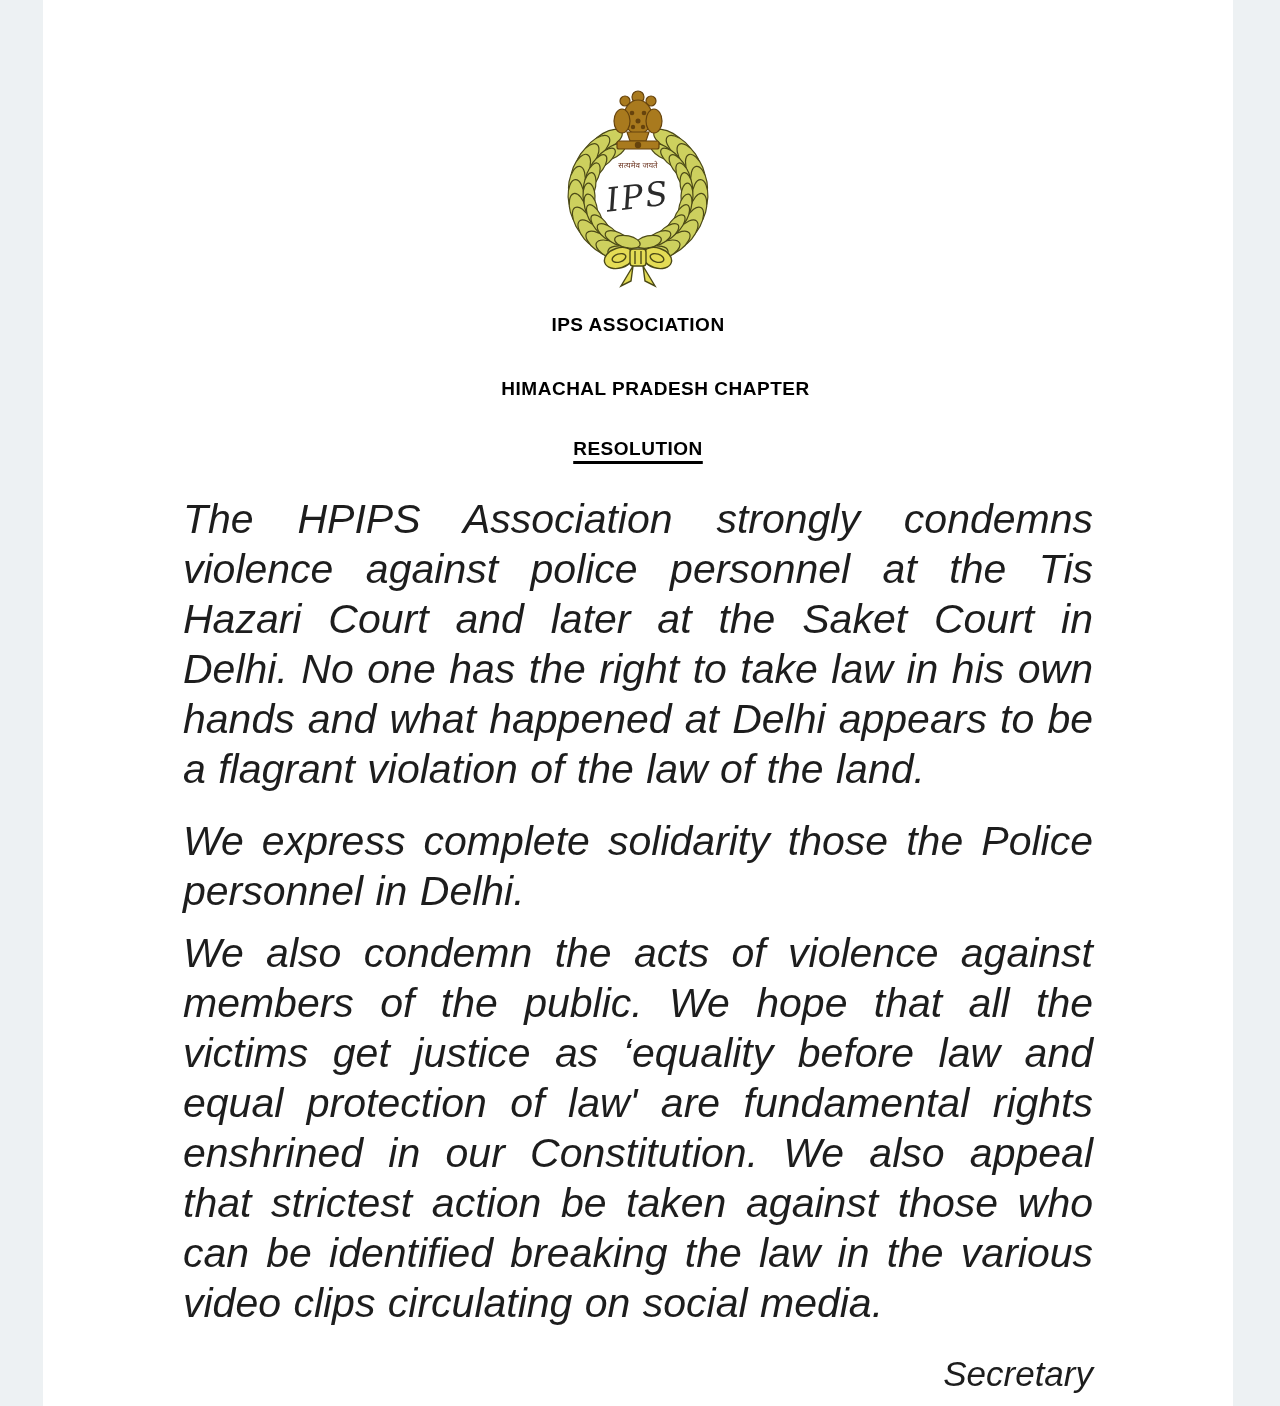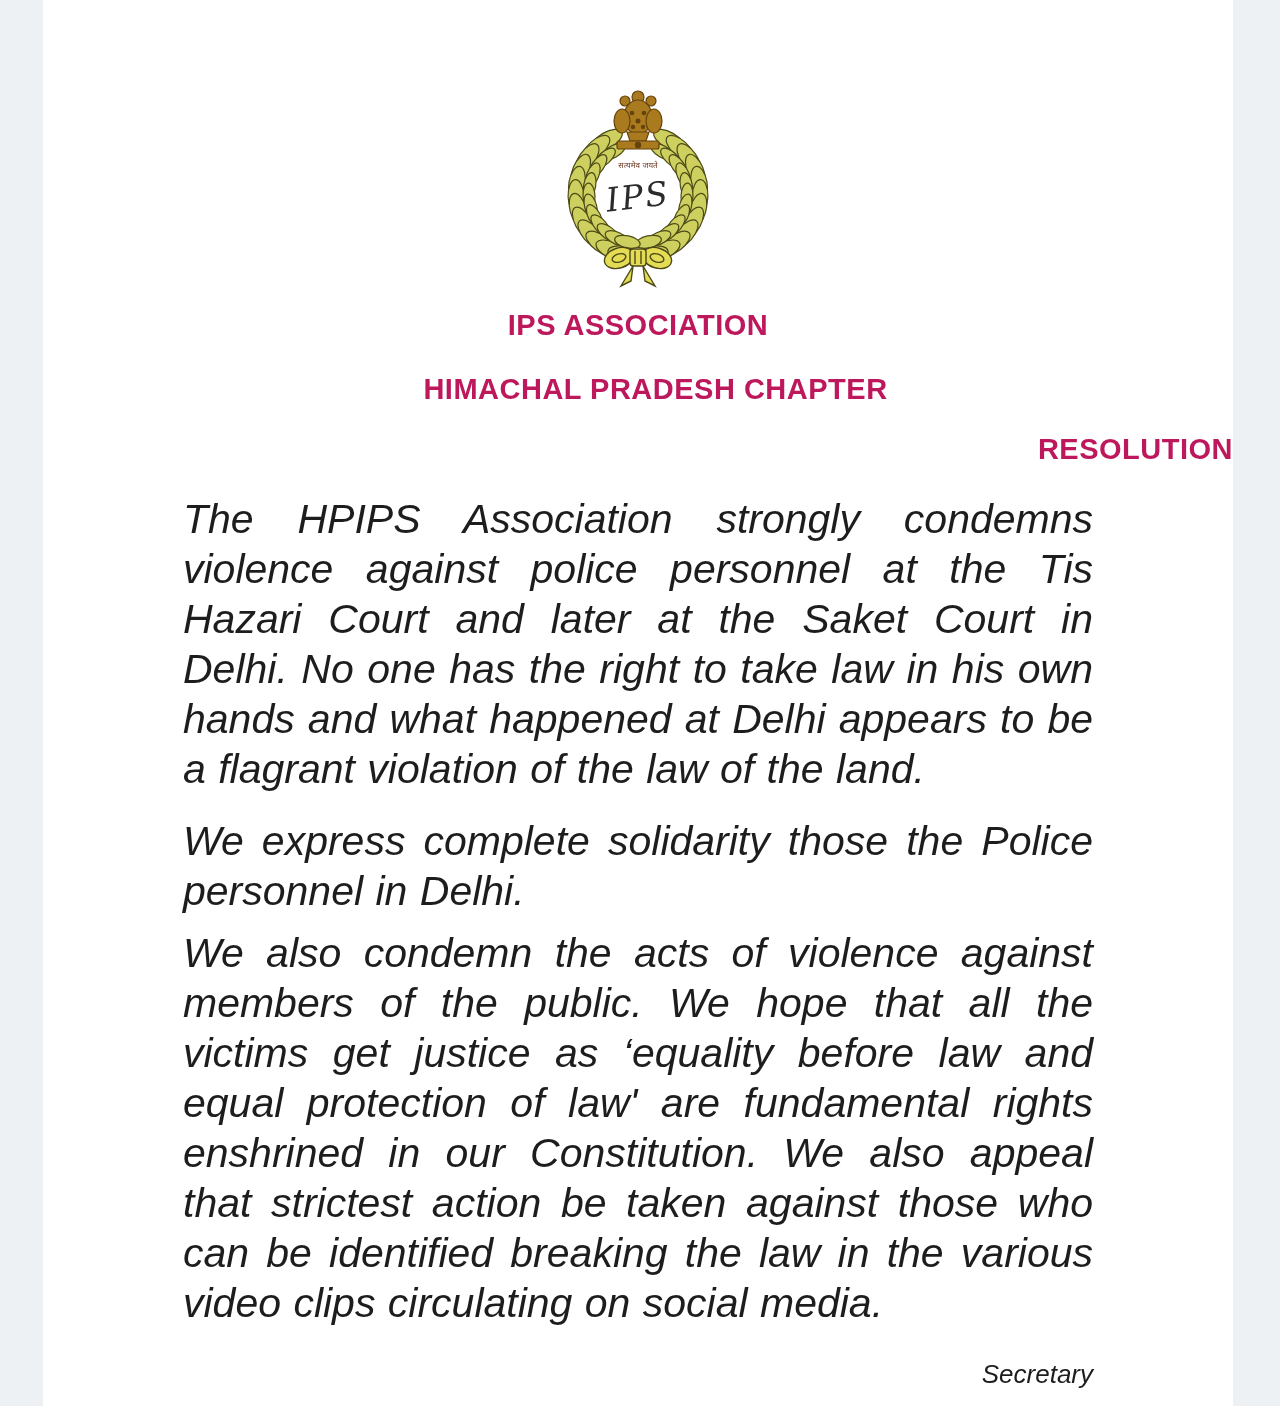--- a/index.html
+++ b/index.html
@@ -33,32 +33,32 @@
     font-family: "DejaVu Serif", serif;
     font-style: italic;
     font-size: 33px;
     letter-spacing: 2px;
     fill: #2b2b2b;
   }
 
   .title, .subtitle, .section-heading {
     text-align: center;
     font-weight: bold;
-    font-size: 29px;
+    font-size: 19px;
     line-height: 34px;
-    color: #be185d;
+    color: #000000;
     letter-spacing: 0.5px;
   }
   .title { margin-top: 12px; }
   .subtitle { margin-top: 30px; padding-left: 35px; }
   .section-heading {
     margin-top: 26px;
+    text-decoration: underline;
     text-decoration-thickness: 3px;
     text-underline-offset: 6px;
-    text-align: right;
   }
 
   .content { width: 910px; margin: 0 auto; }
 
   .para {
     font-style: italic;
     font-size: 41px;
     line-height: 50px;
     color: #1d1d1d;
     text-align: justify;
@@ -66,21 +66,21 @@
     margin: 0;
   }
   .para-1 { margin-top: 28px; }
   .para-2 { margin-top: 22px; }
   .para-3 { margin-top: 12px; }
 
   .signatory {
     margin-top: 26px;
     text-align: right;
     font-style: italic;
-    font-size: 26px;
+    font-size: 35px;
     line-height: 40px;
     color: #1d1d1d;
   }
   .footer-row {
     margin-top: 18px;
     display: flex;
     justify-content: space-between;
     align-items: flex-start;
     font-style: italic;
     font-size: 26px;

